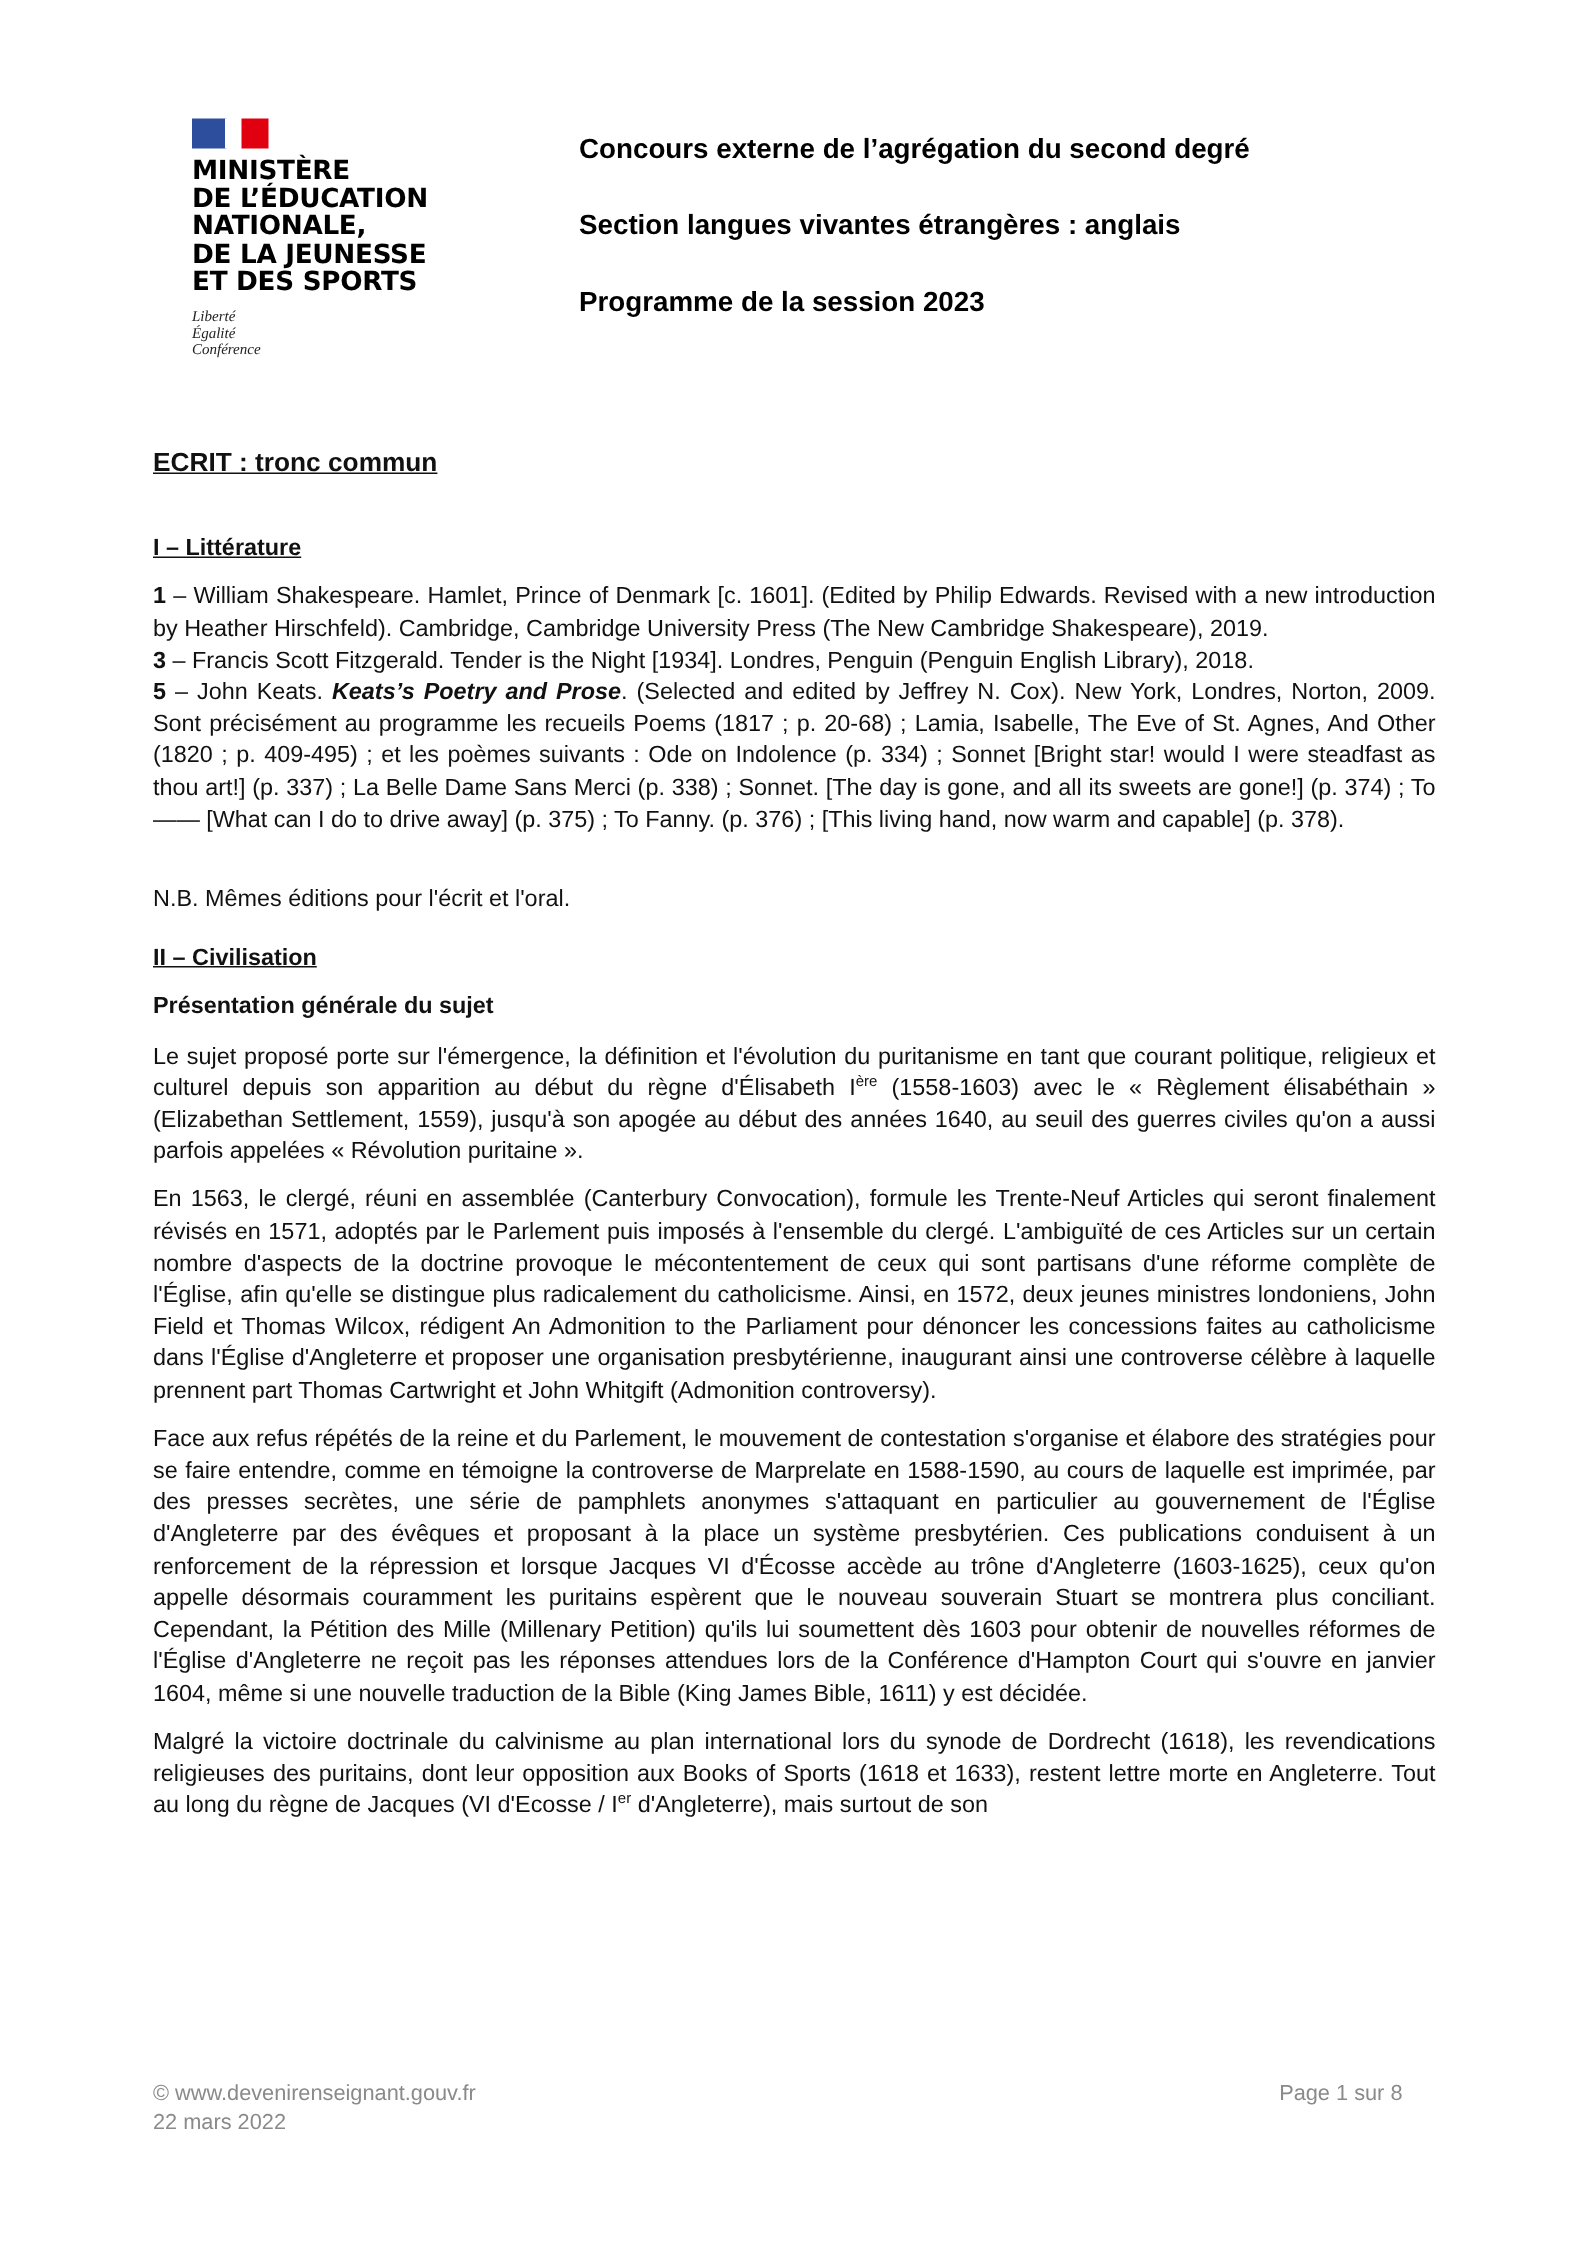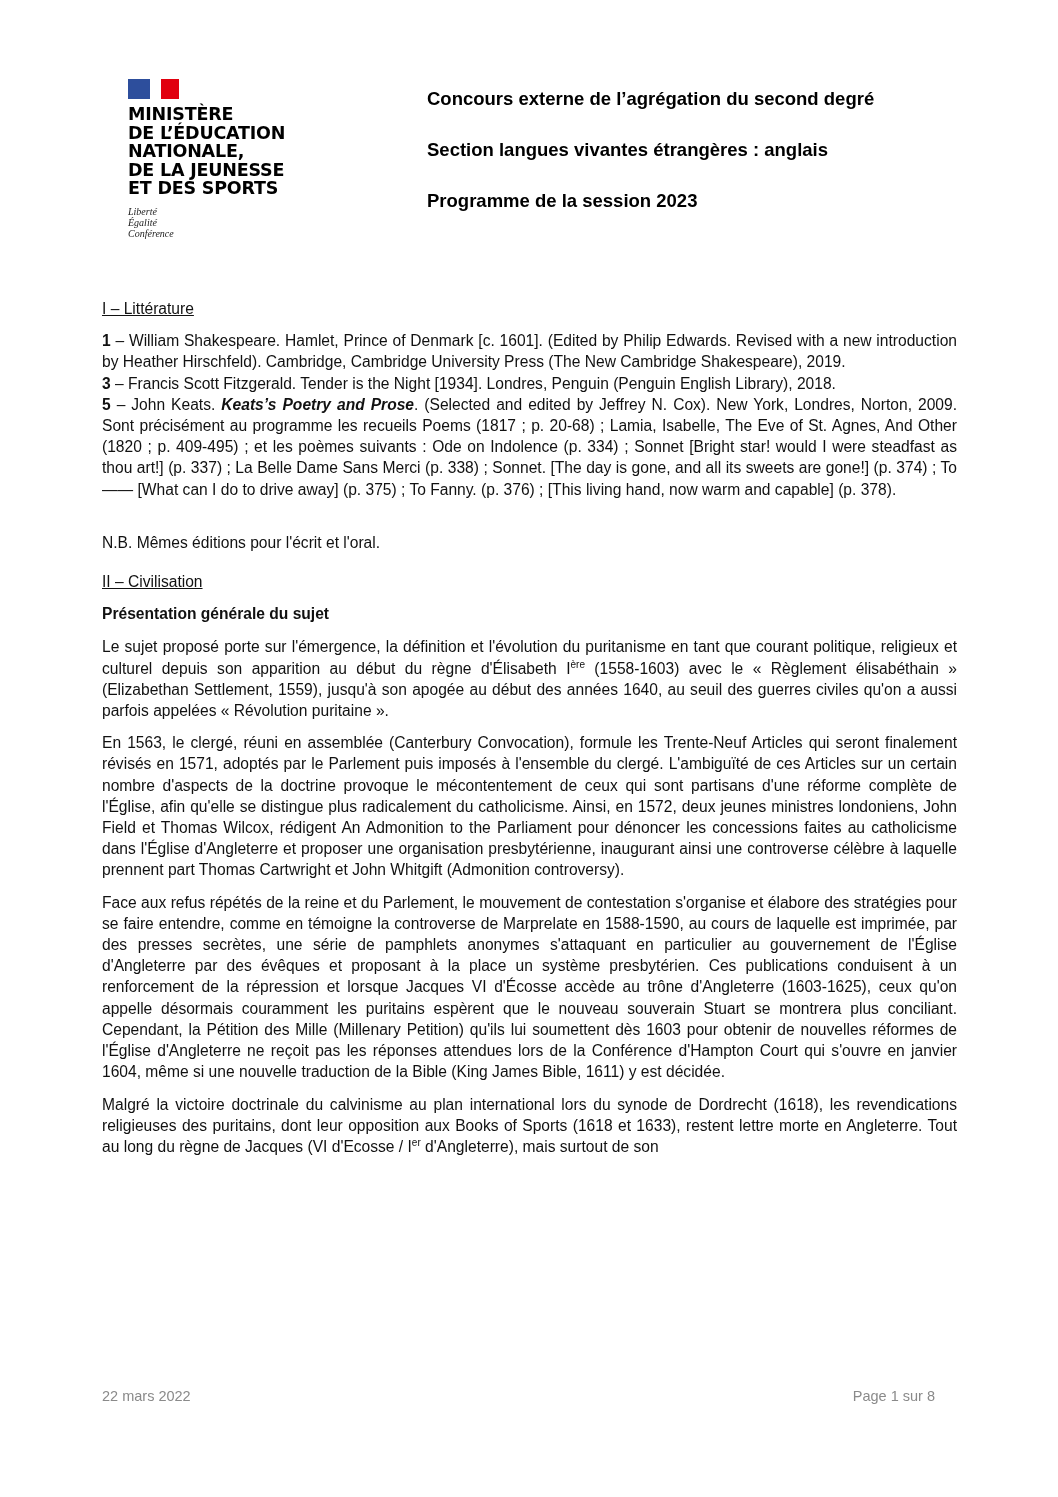--- a/index.html
+++ b/index.html
@@ -7,24 +7,24 @@
          font-family: "Liberation Sans", sans-serif; color: #111; }
   .logo { position: absolute; left: 128px; top: 79px; width: 190px; }
   .flag { position: relative; width: 51px; height: 20px; }
   .flag .blue { position: absolute; left: 0; top: 0; width: 23px; height: 20px; background: #2d4e9c; }
   .flag .red { position: absolute; left: 33px; top: 0; width: 18px; height: 20px; background: #e1000f; }
   .flag .mar { position: absolute; left: 22px; top: 0; width: 13px; height: 20px; background: #fff; border-radius: 0 50% 40% 0; }
   .ministry { margin-top: 6px; font-family: "DejaVu Sans", sans-serif; font-weight: bold; font-size: 17.5px;
               line-height: 18.5px; letter-spacing: -0.2px; color: #000; }
   .devise { margin-top: 8px; font-family: "Liberation Serif", serif; font-style: italic; font-size: 10px; line-height: 11px; color: #222; }
   .header-titles { position: absolute; left: 386px; top: 88px; }
-  .header-titles div { font-weight: bold; font-size: 18.5px; height: 51px; line-height: 22px; color: #000; margin-left: 41px; }
+  .header-titles div { font-weight: bold; font-size: 18.5px; height: 51px; line-height: 22px; color: #000; }
   .content { position: absolute; left: 102px; top: 298px; width: 855px; font-size: 15.6px; line-height: 21.2px; }
   .h-ecrit { font-weight: bold; font-size: 17.5px; text-decoration: underline; margin: 0 0 36px 0; }
-  .h-section { font-weight: normal; text-decoration: underline; margin: 0 0 11px 0; font-size: 15.6px; }
+  .h-section { font-weight: bold; text-decoration: underline; margin: 0 0 11px 0; font-size: 15.6px; }
   .list-item { text-align: justify; }
   .list-item .num { font-weight: bold; }
   .nb { margin-top: 32px; margin-bottom: 18px; }
   .h-sub { font-weight: bold; margin: 0 0 12px 0; }
   .para { text-align: justify; margin: 0 0 11px 0; }
   .footer { position: absolute; left: 102px; top: 1387px; width: 855px; color: #8a8a8a; font-size: 14.5px; line-height: 19px; }
   .footer .right { position: absolute; right: 22px; top: 0; }
   sup { font-size: 10px; line-height: 0; }
 </style>
 </head>
@@ -50,20 +50,21 @@
   </div>
 </div>
 
 <div class="header-titles">
   <div>Concours externe de l’agrégation du second degré</div>
   <div>Section langues vivantes étrangères : anglais</div>
   <div>Programme de la session 2023</div>
 </div>
 
 <div class="content">
+  <div class="h-ecrit">ECRIT : tronc commun</div>
 
   <div class="h-section">I – Littérature</div>
 
   <div>
     <div class="list-item"><span class="num">1</span><span> – William Shakespeare. Hamlet, Prince of Denmark [c. 1601]. (Edited by Philip Edwards. Revised with a new introduction by Heather Hirschfeld). Cambridge, Cambridge University Press (The New Cambridge Shakespeare), 2019.</span></div>
     <div class="list-item"><span class="num">3</span><span> – Francis Scott Fitzgerald. Tender is the Night [1934]. Londres, Penguin (Penguin English Library), 2018.</span></div>
     <div class="list-item"><span class="num">5</span><span> – John Keats. </span><b><i>Keats’s Poetry and Prose</i></b><span>. (Selected and edited by Jeffrey N. Cox). New York, Londres, Norton, 2009. Sont précisément au programme les recueils Poems (1817 ; p. 20-68) ; Lamia, Isabelle, The Eve of St. Agnes, And Other (1820 ; p. 409-495) ; et les poèmes suivants : Ode on Indolence (p. 334) ; Sonnet [Bright star! would I were steadfast as thou art!] (p. 337) ; La Belle Dame Sans Merci (p. 338) ; Sonnet. [The day is gone, and all its sweets are gone!] (p. 374) ; To —— [What can I do to drive away] (p. 375) ; To Fanny. (p. 376) ; [This living hand, now warm and capable] (p. 378).</span></div>
   </div>
 
   <div class="nb">N.B. Mêmes éditions pour l'écrit et l'oral.</div>
@@ -71,15 +72,16 @@
   <div class="h-section">II – Civilisation</div>
   <div class="h-sub">Présentation générale du sujet</div>
 
   <p class="para"><span>Le sujet proposé porte sur l'émergence, la définition et l'évolution du puritanisme en tant que courant politique, religieux et culturel depuis son apparition au début du règne d'Élisabeth I</span><sup>ère</sup><span> (1558-1603) avec le « Règlement élisabéthain » (Elizabethan Settlement, 1559), jusqu'à son apogée au début des années 1640, au seuil des guerres civiles qu'on a aussi parfois appelées « Révolution puritaine ».</span></p>
   <p class="para"><span>En 1563, le clergé, réuni en assemblée (Canterbury Convocation), formule les Trente-Neuf Articles qui seront finalement révisés en 1571, adoptés par le Parlement puis imposés à l'ensemble du clergé. L'ambiguïté de ces Articles sur un certain nombre d'aspects de la doctrine provoque le mécontentement de ceux qui sont partisans d'une réforme complète de l'Église, afin qu'elle se distingue plus radicalement du catholicisme. Ainsi, en 1572, deux jeunes ministres londoniens, John Field et Thomas Wilcox, rédigent An Admonition to the Parliament pour dénoncer les concessions faites au catholicisme dans l'Église d'Angleterre et proposer une organisation presbytérienne, inaugurant ainsi une controverse célèbre à laquelle prennent part Thomas Cartwright et John Whitgift (Admonition controversy).</span></p>
   <p class="para"><span>Face aux refus répétés de la reine et du Parlement, le mouvement de contestation s'organise et élabore des stratégies pour se faire entendre, comme en témoigne la controverse de Marprelate en 1588-1590, au cours de laquelle est imprimée, par des presses secrètes, une série de pamphlets anonymes s'attaquant en particulier au gouvernement de l'Église d'Angleterre par des évêques et proposant à la place un système presbytérien. Ces publications conduisent à un renforcement de la répression et lorsque Jacques VI d'Écosse accède au trône d'Angleterre (1603-1625), ceux qu'on appelle désormais couramment les puritains espèrent que le nouveau souverain Stuart se montrera plus conciliant. Cependant, la Pétition des Mille (Millenary Petition) qu'ils lui soumettent dès 1603 pour obtenir de nouvelles réformes de l'Église d'Angleterre ne reçoit pas les réponses attendues lors de la Conférence d'Hampton Court qui s'ouvre en janvier 1604, même si une nouvelle traduction de la Bible (King James Bible, 1611) y est décidée.</span></p>
   <p class="para"><span>Malgré la victoire doctrinale du calvinisme au plan international lors du synode de Dordrecht (1618), les revendications religieuses des puritains, dont leur opposition aux Books of Sports (1618 et 1633), restent lettre morte en Angleterre. Tout au long du règne de Jacques (VI d'Ecosse / I</span><sup>er</sup><span> d'Angleterre), mais surtout de son</span></p>
 </div>
 
 <div class="footer">
+  <div>© www.devenirenseignant.gouv.fr</div>
   <div>22 mars 2022</div>
   <div class="right">Page 1 sur 8</div>
 </div>
 
 </body></html>

